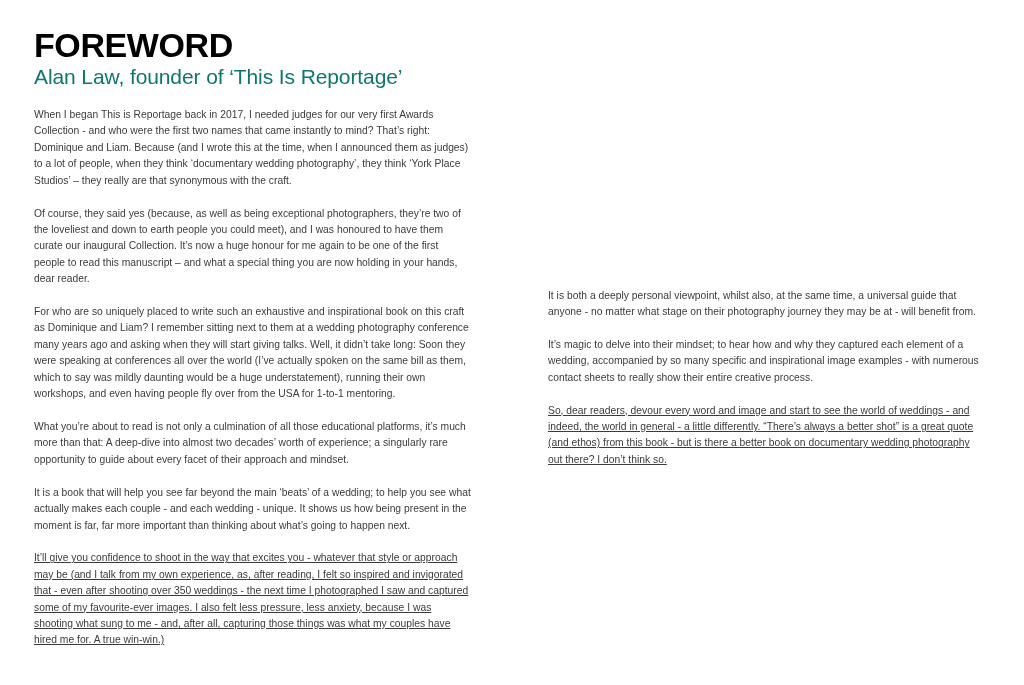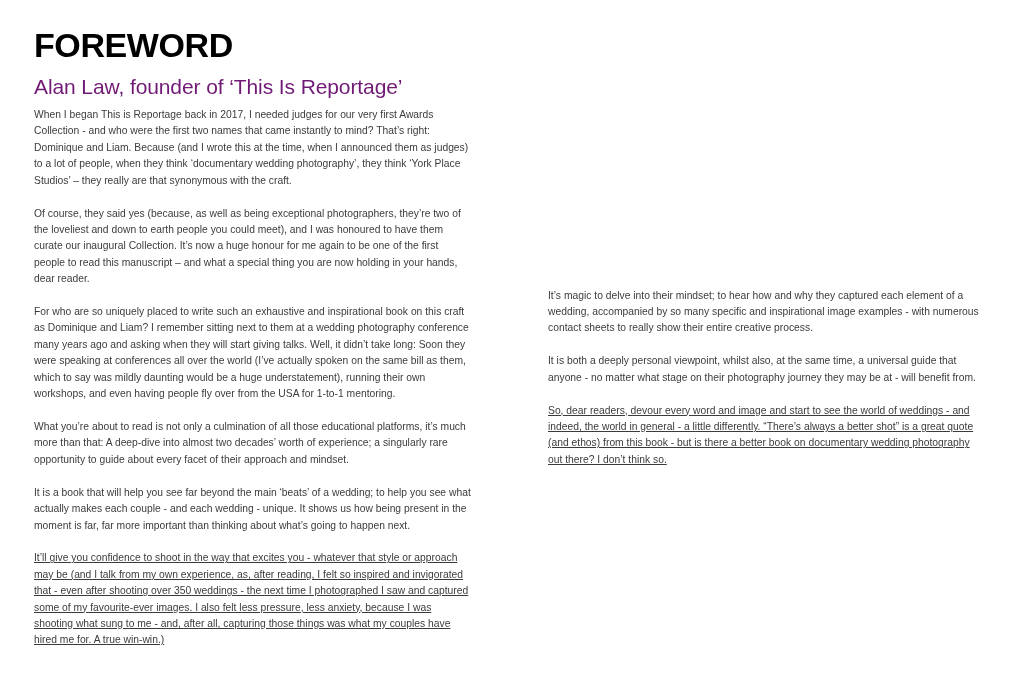--- a/index.html
+++ b/index.html
@@ -43,22 +43,22 @@
     margin: 0;
     padding: 0;
   }
 
   .page-subtitle {
     font-family: "Liberation Sans", sans-serif;
     font-weight: normal;
     font-size: 21px;
     line-height: 25px;
     letter-spacing: -0.1px;
-    color: #701a75;
-    margin: 12px 0 0 0;
+    color: #0f766e;
+    margin: 2px 0 0 0;
     padding: 0;
   }
 
   .columns {
     position: absolute;
     left: 34px;
     top: 107px;
     width: 952px;
     display: flex;
     flex-direction: row;
@@ -102,20 +102,20 @@
     <div class="column">
       <p class="body-par">When I began This is Reportage back in 2017, I needed judges for our very first Awards Collection - and who were the first two names that came instantly to mind? That’s right: Dominique and Liam. Because (and I wrote this at the time, when I announced them as judges) to a lot of people, when they think ‘documentary wedding photography’, they think ‘York Place Studios’ – they really are that synonymous with the craft.</p>
       <p class="body-par">Of course, they said yes (because, as well as being exceptional photographers, they’re two of the loveliest and down to earth people you could meet), and I was honoured to have them curate our inaugural Collection. It’s now a huge honour for me again to be one of the first people to read this manuscript – and what a special thing you are now holding in your hands, dear reader.</p>
       <p class="body-par">For who are so uniquely placed to write such an exhaustive and inspirational book on this craft as Dominique and Liam? I remember sitting next to them at a wedding photography conference many years ago and asking when they will start giving talks. Well, it didn’t take long: Soon they were speaking at conferences all over the world (I’ve actually spoken on the same bill as them, which to say was mildly daunting would be a huge understatement), running their own workshops, and even having people fly over from the USA for 1-to-1 mentoring.</p>
       <p class="body-par">What you’re about to read is not only a culmination of all those educational platforms, it’s much more than that: A deep-dive into almost two decades’ worth of experience; a singularly rare opportunity to guide about every facet of their approach and mindset.</p>
       <p class="body-par">It is a book that will help you see far beyond the main ‘beats’ of a wedding; to help you see what actually makes each couple - and each wedding - unique. It shows us how being present in the moment is far, far more important than thinking about what’s going to happen next.</p>
       <p class="body-par">It’ll give you confidence to shoot in the way that excites you - whatever that style or approach may be (and I talk from my own experience, as, after reading, I felt so inspired and invigorated that - even after shooting over 350 weddings - the next time I photographed I saw and captured some of my favourite-ever images. I also felt less pressure, less anxiety, because I was shooting what sung to me - and, after all, capturing those things was what my couples have hired me for. A true win-win.)</p>
     </div>
 
     <div class="column">
+      <p class="body-par">It is both a deeply personal viewpoint, whilst also, at the same time, a universal guide that anyone - no matter what stage on their photography journey they may be at - will benefit from.</p>
       <p class="body-par">It’s magic to delve into their mindset; to hear how and why they captured each element of a wedding, accompanied by so many specific and inspirational image examples - with numerous contact sheets to really show their entire creative process.</p>
-      <p class="body-par">It is both a deeply personal viewpoint, whilst also, at the same time, a universal guide that anyone - no matter what stage on their photography journey they may be at - will benefit from.</p>
       <p class="body-par">So, dear readers, devour every word and image and start to see the world of weddings - and indeed, the world in general - a little differently. “There’s always a better shot” is a great quote (and ethos) from this book - but is there a better book on documentary wedding photography out there? I don’t think so.</p>
     </div>
 
   </div>
 
 </div>
 
 </body></html>

